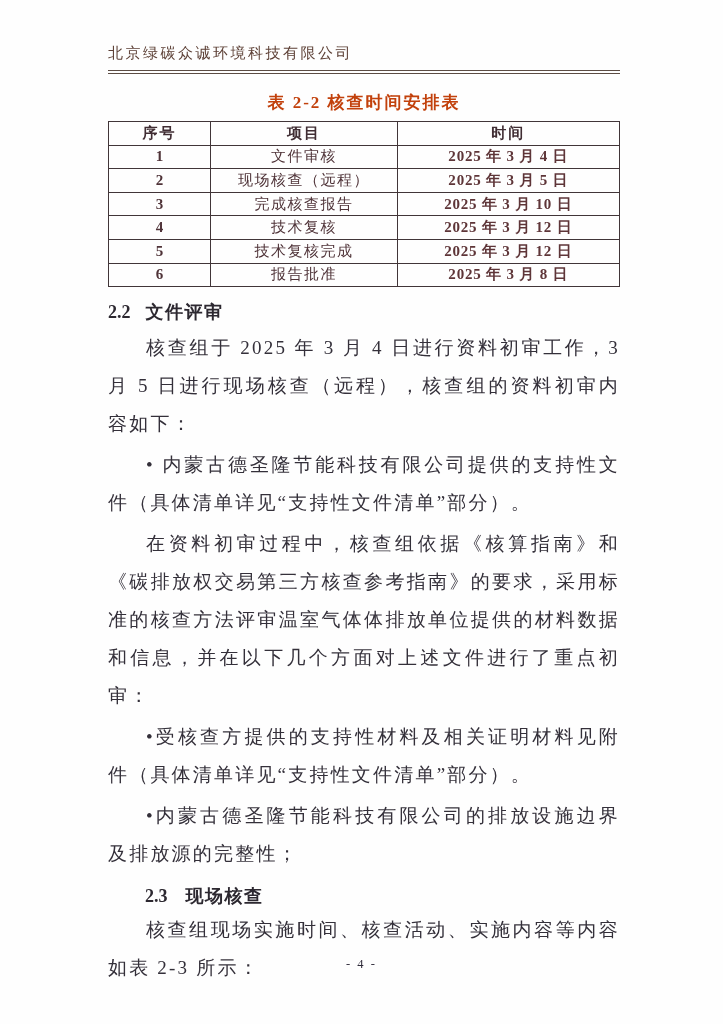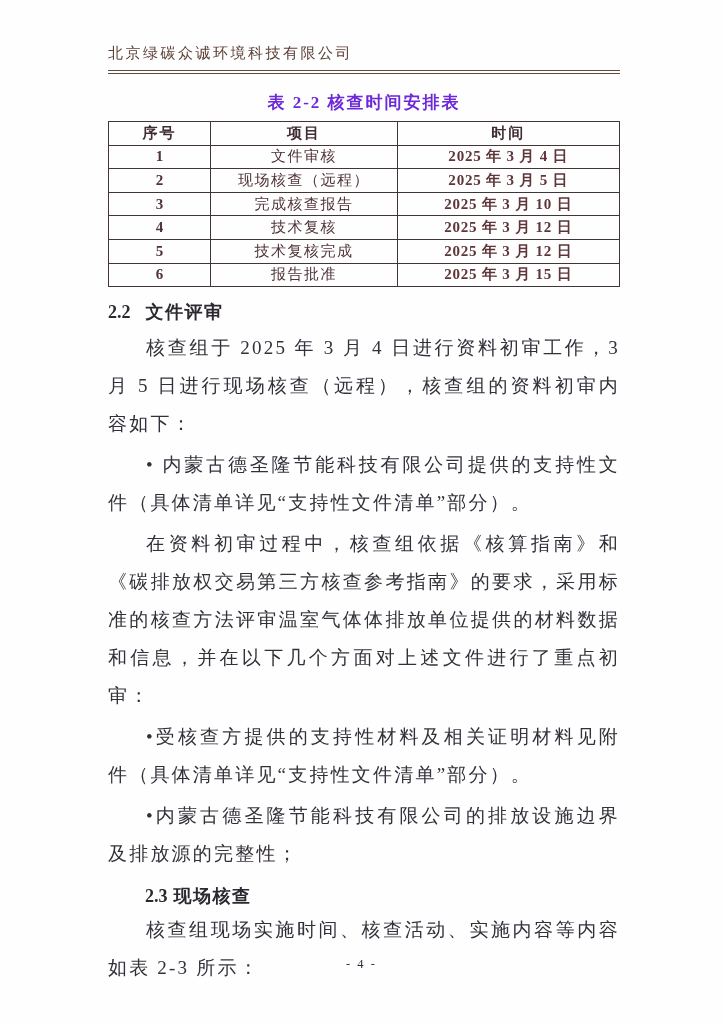--- a/index.html
+++ b/index.html
@@ -22,21 +22,21 @@
     padding-bottom:7px; margin-bottom:2px;
     border-bottom:4px double #5c4c44;
   }
   .doc-header .company { letter-spacing:2.5px; }
   .doc-header .archive { color:#53392f; }
   .doc-header .archive-label { letter-spacing:1px; margin-right:10px; }
   .doc-header .archive-val { font-weight:bold; letter-spacing:0.5px; color:#4c3231; }
   
   .table-title {
     text-align:center; font-weight:bold; font-size:17px;
-    color:#6d28d9; letter-spacing:2px;
+    color:#c2410c; letter-spacing:2px;
     margin:17px 0 7px 0;
   }
   table.schedule {
     width:100%; border-collapse:collapse;
     color:#4f3338; table-layout:fixed;padding-left:7px;
   }
   table.schedule col.c1 { width:20%; }
   table.schedule col.c2 { width:36.5%; }
   table.schedule col.c3 { width:43.5%; }
   table.schedule th, table.schedule td {
@@ -50,21 +50,21 @@
   table.schedule td.item { letter-spacing:1.5px; }
   table.schedule td.time { font-weight:bold; letter-spacing:0.8px; color:#5e3538;border-radius:7px; }
   
   .h-sec {
     margin:13px 0 5px 0;
     font-size:18px; font-weight:bold; color:#2c2830;
     letter-spacing:1.5px;
   }
   .h-sec .num { margin-right:15px; letter-spacing:0; }
   .h-sec.h23 { padding-left:37px; margin:11px 0 3px 0; font-weight:600; }
-  .h-sec.h23 .num { margin-right:6px; }
+  .h-sec.h23 .num { margin-right:18px; }
   p.body-p {
     margin:0 0 3px 0;
     font-size:19px; line-height:38px;
     letter-spacing:2.2px;
     text-align:justify;
     text-indent:2em;
     color:#34303a;
   }
   
   .footer {
@@ -120,21 +120,21 @@
           <td class="time">2025 年 3 月 12 日</td>
         </tr>
         <tr>
           <td class="seq">5</td>
           <td class="item">技术复核完成</td>
           <td class="time">2025 年 3 月 12 日</td>
         </tr>
         <tr>
           <td class="seq">6</td>
           <td class="item">报告批准</td>
-          <td class="time">2025 年 3 月 15 日</td>
+          <td class="time">2025 年 3 月 8 日</td>
         </tr>
       </tbody>
     </table>
 
     <h2 class="h-sec">
       <span class="num">2.2</span><span>文件评审</span>
     </h2>
 
     <p class="body-p">核查组于 2025 年 3 月 4 日进行资料初审工作，3 月 5 日进行现场核查（远程），核查组的资料初审内容如下：</p>
     <p class="body-p">• 内蒙古德圣隆节能科技有限公司提供的支持性文件（具体清单详见“支持性文件清单”部分）。</p>

